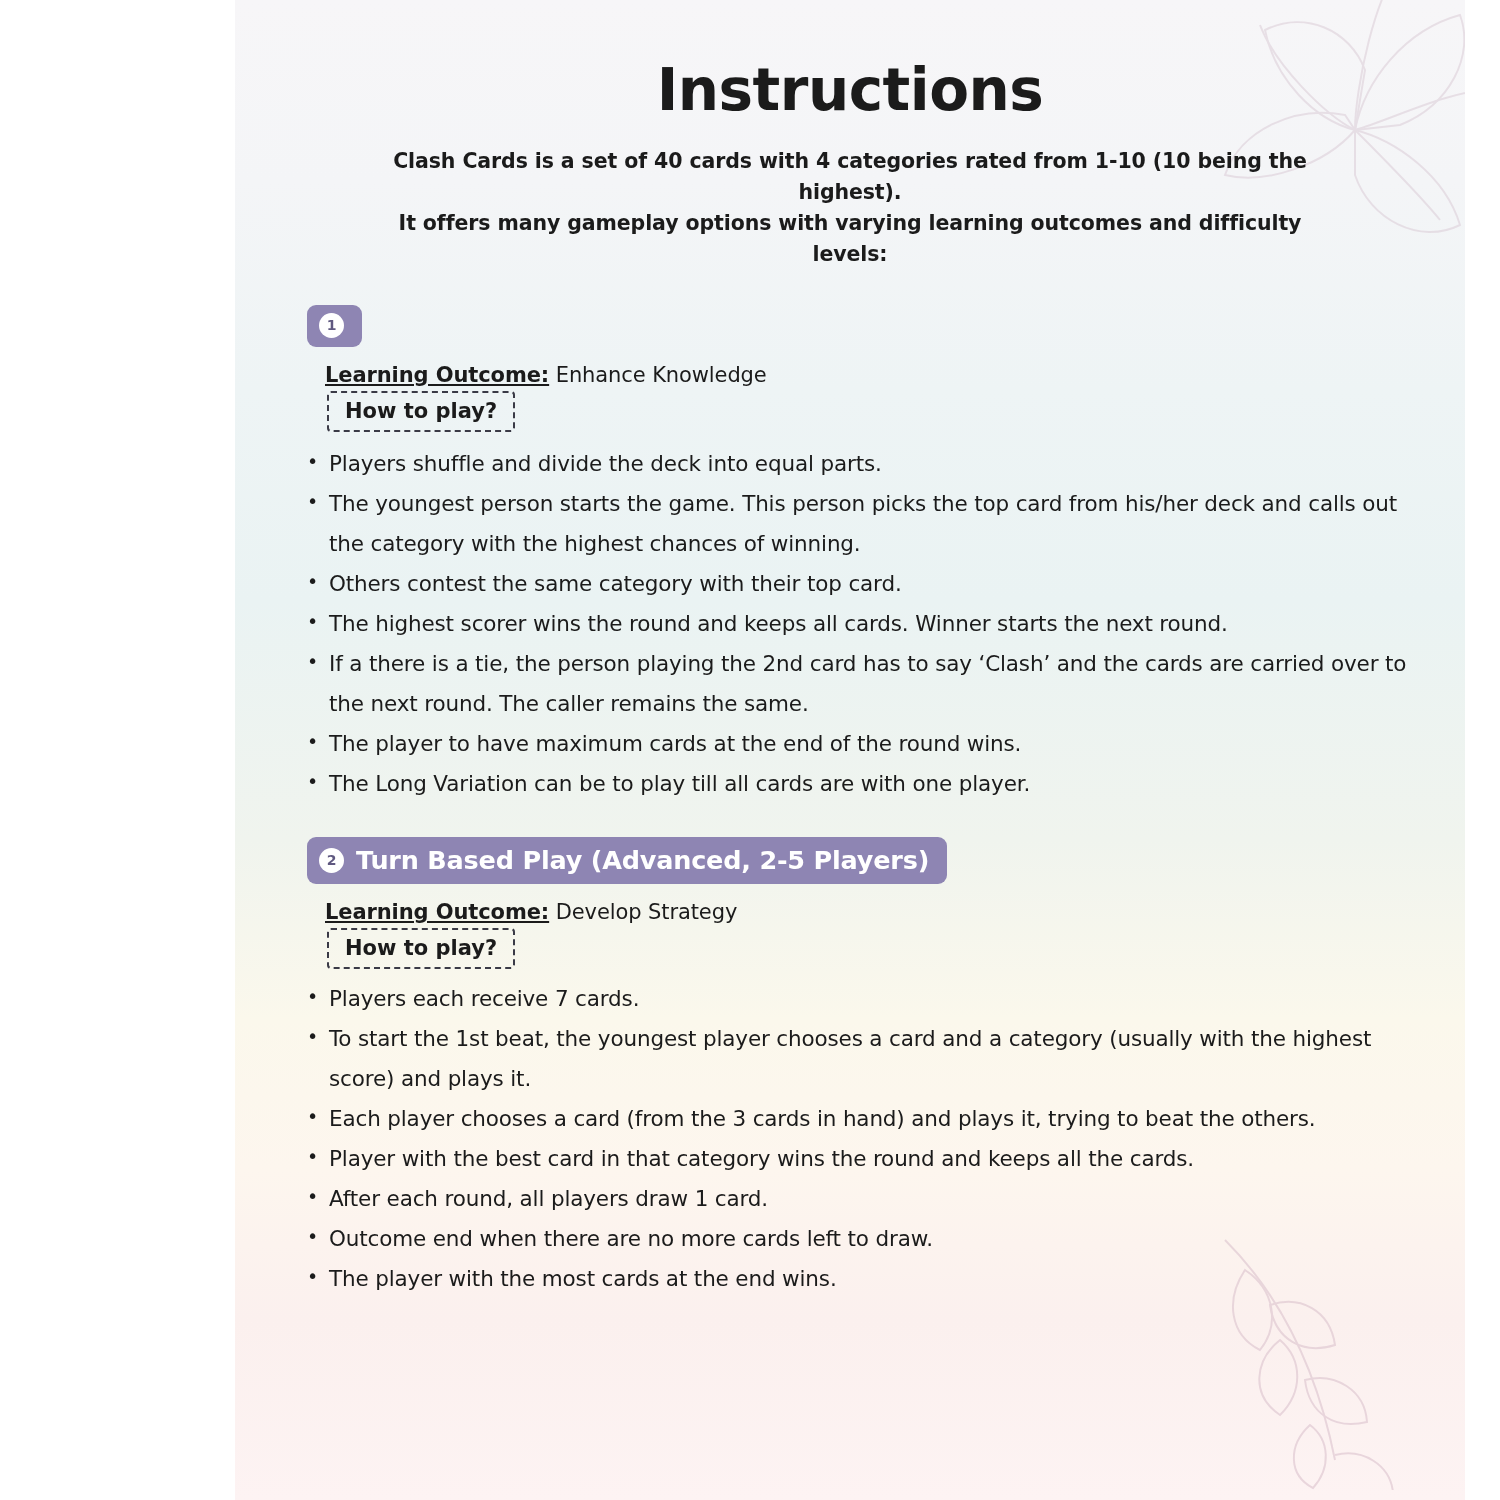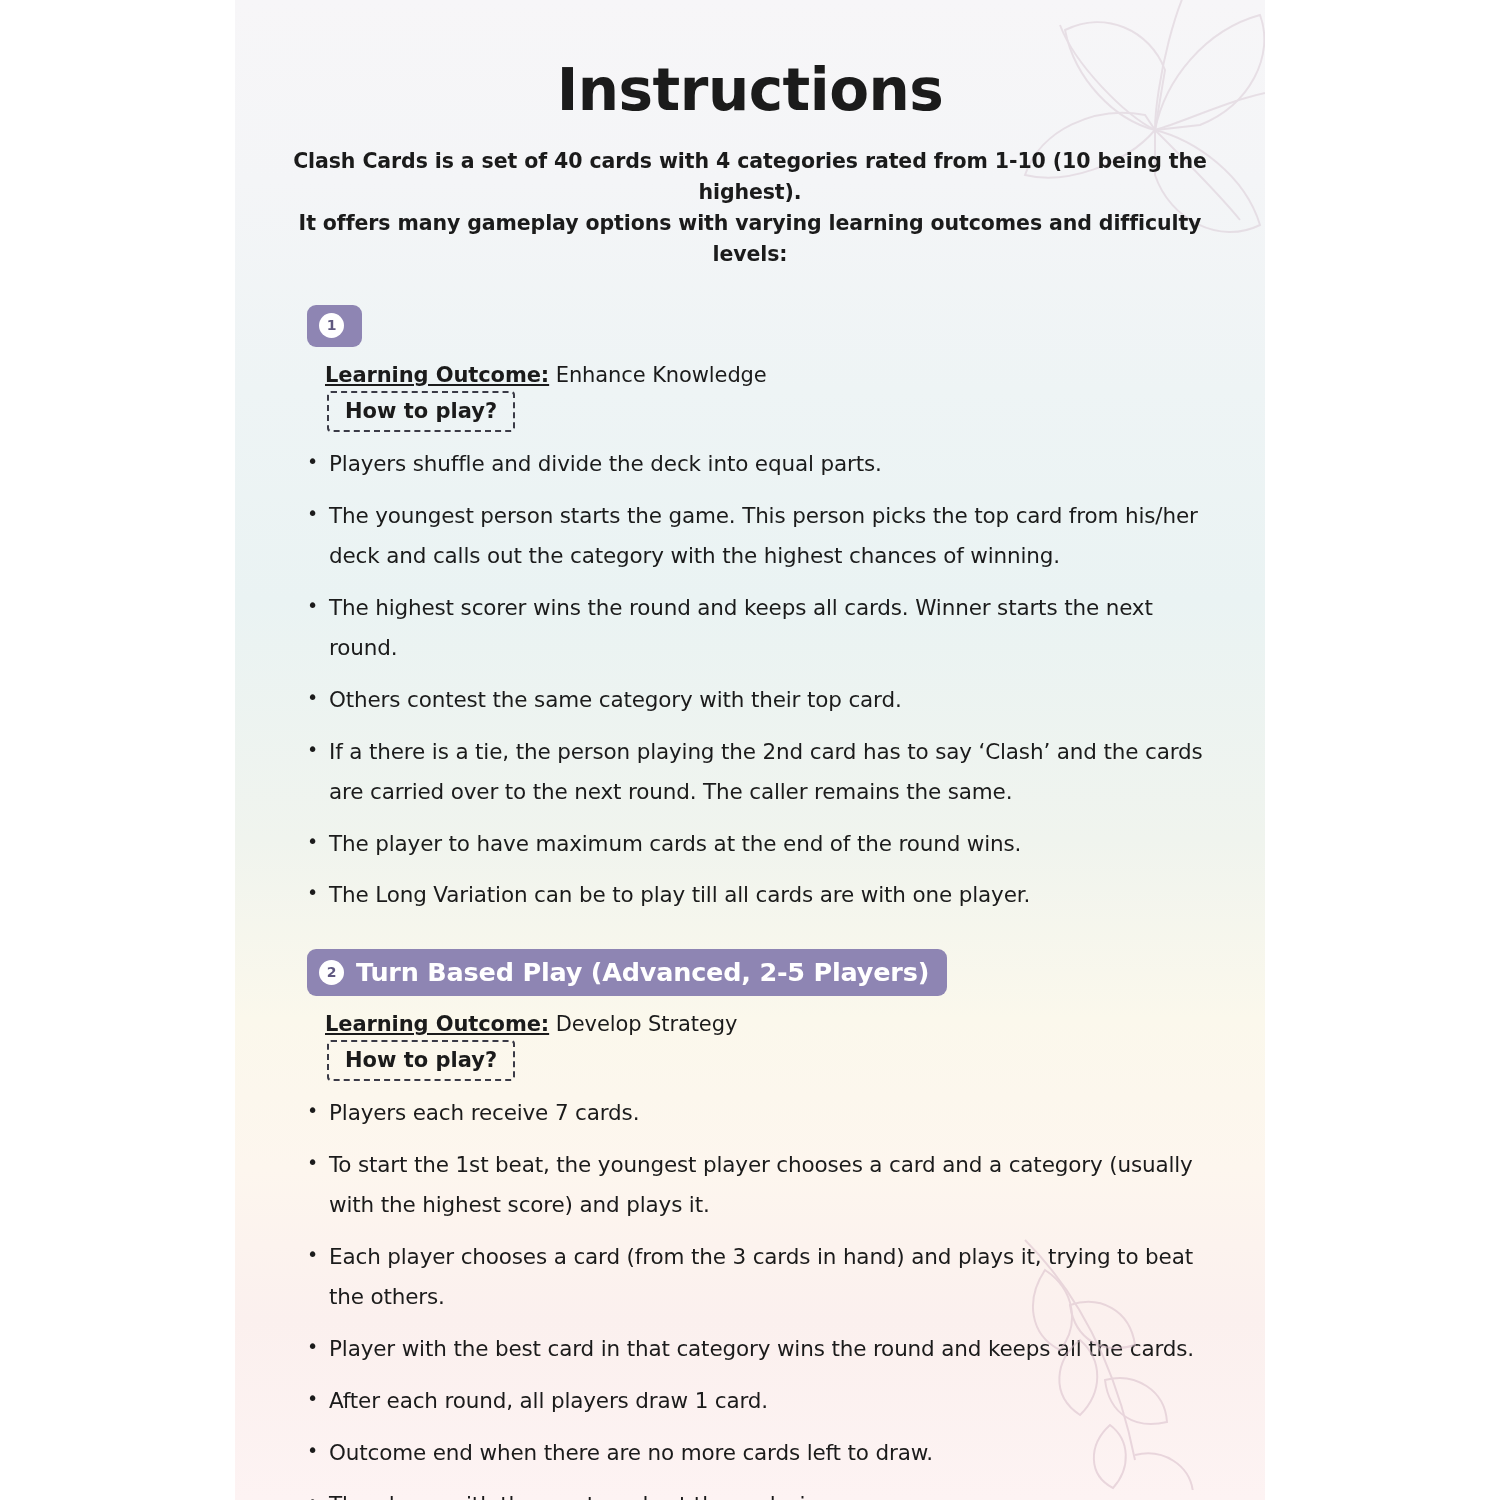--- a/index.html
+++ b/index.html
@@ -10,21 +10,21 @@
   body {
     width: 1500px;
     height: 1500px;
     font-family: "DejaVu Sans", sans-serif;
     overflow: hidden;
   }
   .page {
     position: absolute;
     left: 235px;
     top: 0;
-    width: 1030px;
+    width: 1230px;
     height: 1500px;
     background: linear-gradient(180deg,
         #f7f6f8 0%,
         #f4f5f7 12%,
         #eef4f5 26%,
         #eaf3f3 40%,
         #f0f4ee 56%,
         #fbf8ec 68%,
         #fdf6ee 78%,
         #fbf0ee 88%,
@@ -130,21 +130,20 @@
     margin: 12px 0 0 0;
     padding: 0 0 0 28px;
   }
   ul.rules li {
     position: relative;
     font-size: 21.5px;
     color: #1b1b1b;
     line-height: 1.86;
     padding-left: 26px;
     letter-spacing: -0.15px;
-    margin-top: 12px;
   }
   ul.rules li::before {
     content: "\2022";
     position: absolute;
     left: 4px;
     top: 0;
     font-size: 19px;
     color: #1b1b1b;
   }
   .sec2 ul.rules { margin-top: 10px; }
@@ -184,22 +183,22 @@
       <div class="learning">
         <span class="lbl">Learning Outcome:</span>
         <span class="val">Enhance Knowledge</span>
       </div>
 
       <div class="howto">How to play?</div>
 
       <ul class="rules">
         <li>Players shuffle and divide the deck into equal parts.</li>
         <li>The youngest person starts the game. This person picks the top card from his/her deck and calls out the category with the highest chances of winning.</li>
+        <li>Others contest the same category with their top card.</li>
         <li>The highest scorer wins the round and keeps all cards. Winner starts the next round.</li>
-        <li>Others contest the same category with their top card.</li>
         <li>If a there is a tie, the person playing the 2nd card has to say ‘Clash’ and the cards are carried over to the next round. The caller remains the same.</li>
         <li>The player to have maximum cards at the end of the round wins.</li>
         <li>The Long Variation can be to play till all cards are with one player.</li>
       </ul>
     </div>
 
     <div class="section sec2">
       <div class="section-header">
         <span class="badge-num">2</span>
         <span class="section-title">Turn Based Play (Advanced, 2-5 Players)</span>

